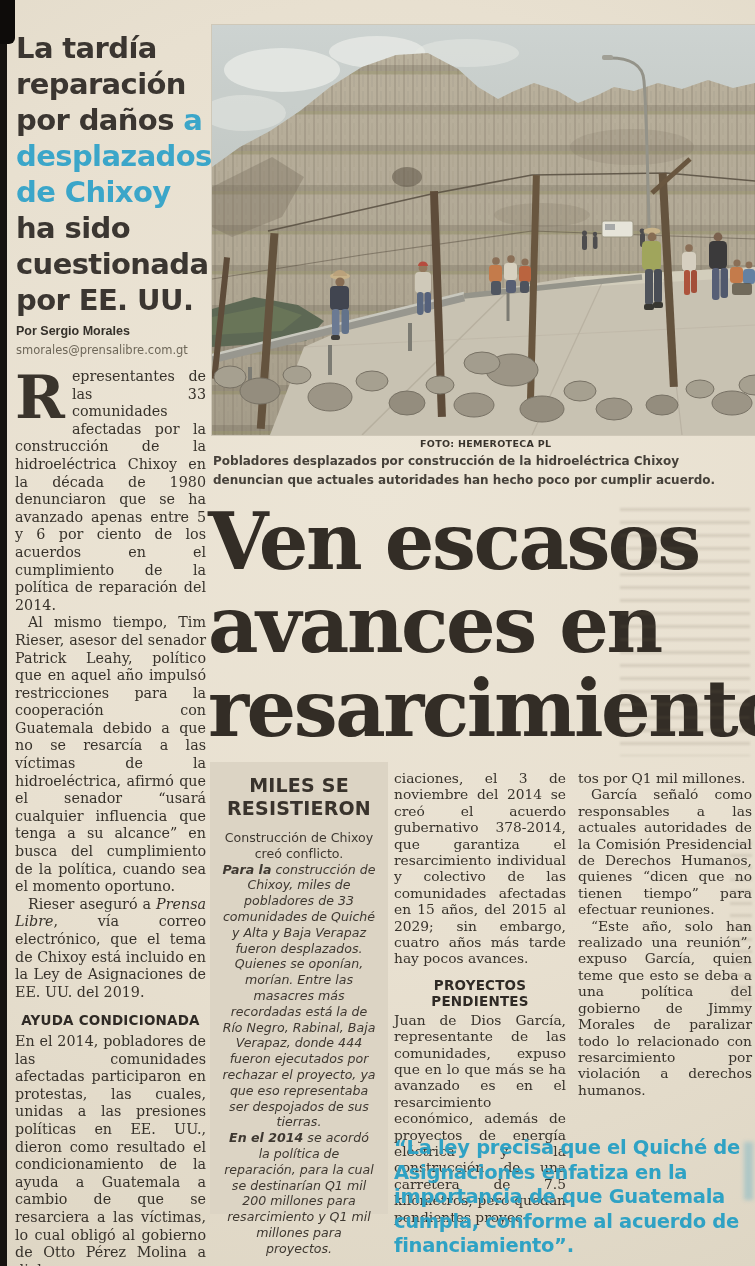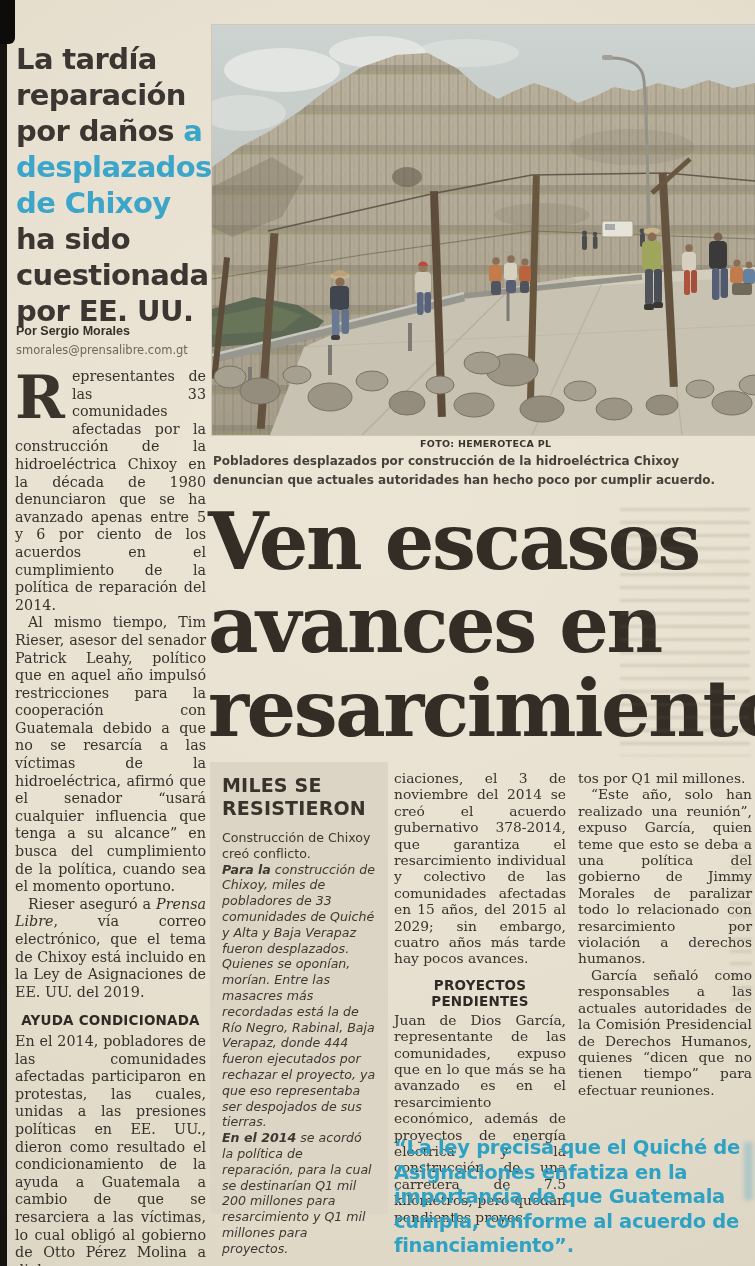--- a/index.html
+++ b/index.html
@@ -13,21 +13,21 @@
     background:radial-gradient(circle at 50% 38%, #ece5d6 0%, var(--newsprint) 55%, #ded6c4 100%);
     font-family:"DejaVu Serif", serif; color:var(--ink);
   }
   .scan-edge{position:absolute;left:0;top:0;width:7px;height:100%;background:var(--scan-edge);}
   .scan-corner{position:absolute;left:0;top:0;width:15px;height:44px;background:#0e0c0a;border-radius:0 0 6px 0;}
 
   
   .kicker{
     position:absolute;left:16px;top:30px;width:194px;
     font-family:"DejaVu Sans", sans-serif;font-weight:bold;
-    font-size:29px;line-height:36px;letter-spacing:-0.6px;color:#3B3631;margin-top:11px;
+    font-size:29px;line-height:36px;letter-spacing:-0.6px;color:#3B3631;
   }
   .kicker .hl{color:var(--accent-blue);}
   .byline{position:absolute;left:16px;top:324px;width:194px;
     font-family:Liberation Sans, sans-serif;font-weight:bold;font-size:12.5px;color:#34302A;}
   .byline-email{position:absolute;left:16px;top:343px;width:194px;
     font-family:"DejaVu Sans", sans-serif;font-size:11.5px;color:#6E6759;}
 
   
   .left-col{position:absolute;left:15px;top:368px;width:191px;
     font-size:14.3px;line-height:17.6px;text-align:justify;color:#37322B;}
@@ -59,21 +59,21 @@
   .bleed{position:absolute;pointer-events:none;filter:blur(1.2px);}
   .bleed-1{left:620px;top:508px;width:130px;height:248px;
     background:repeating-linear-gradient(180deg, rgba(110,100,85,.16) 0 3px, transparent 3px 13px);}
   .bleed-2{left:730px;top:842px;width:22px;height:168px;
     background:repeating-linear-gradient(180deg, rgba(110,100,85,.14) 0 3px, transparent 3px 12px);}
   .bleed-blue{left:744px;top:1142px;width:9px;height:58px;background:rgba(58,160,196,.30);filter:blur(2px);}
 
   
   .factbox{position:absolute;left:210px;top:762px;width:178px;height:452px;
     box-sizing:border-box;padding:12px 12px 10px 12px;background:var(--factbox-bg);
-    font-family:"DejaVu Sans", sans-serif;color:#3E3831;}
+    font-family:"DejaVu Sans", sans-serif;color:#3E3831;text-align:center;}
   .fb-title{margin:0 0 10px 0;font-size:19px;line-height:23px;font-weight:bold;
     letter-spacing:0.2px;color:#39332C;}
   .fb-p{margin:0;font-size:12.6px;line-height:15.8px;}
   .fb-p + .fb-p{margin-top:0;font-style:italic;}
 
   
   .col{position:absolute;font-size:13.8px;line-height:16.4px;text-align:justify;color:#37322B;}
   .col p{margin:0;}
   .col-b{left:394px;top:770px;width:172px;}
   .col-c{left:578px;top:770px;width:174px;}
@@ -305,21 +305,21 @@
   </aside>
 
   <div class="col col-b">
     <p>ciaciones, el 3 de noviembre del 2014 se creó el acuerdo gubernativo 378-2014, que garantiza el resarcimiento individual y colectivo de las comunidades afectadas en 15 años, del 2015 al 2029; sin embargo, cuatro años más tarde hay pocos avances.</p>
     <h3 class="subhead">PROYECTOS PENDIENTES</h3>
     <p>Juan de Dios García, representante de las comunidades, expuso que en lo que más se ha avanzado es en el resarcimiento económico, además de proyectos de energía eléctrica y la construcción de una carretera de 7.5 kilómetros, pero quedan pendientes proyec-</p>
   </div>
 
   <div class="col col-c">
     <p>tos por Q1 mil millones.</p>
+    <p class="indent">García señaló como responsables a las actuales autoridades de la Comisión Presidencial de Derechos Humanos, quienes “dicen que no tienen tiempo” para efectuar reuniones.</p>
     <p class="indent">“Este año, solo han realizado una reunión”, expuso García, quien teme que esto se deba a una política del gobierno de Jimmy Morales de paralizar todo lo relacionado con resarcimiento por violación a derechos humanos.</p>
-    <p class="indent">García señaló como responsables a las actuales autoridades de la Comisión Presidencial de Derechos Humanos, quienes “dicen que no tienen tiempo” para efectuar reuniones.</p>
   </div>
 
   <blockquote class="pull-quote">
     <p class="pq-text">“La ley precisa que el Quiché de Asignaciones enfatiza en la importancia de que Guatemala cumpla, conforme al acuerdo de financiamiento”.</p>
 
   </blockquote>
 </div>
 
 </body></html>

